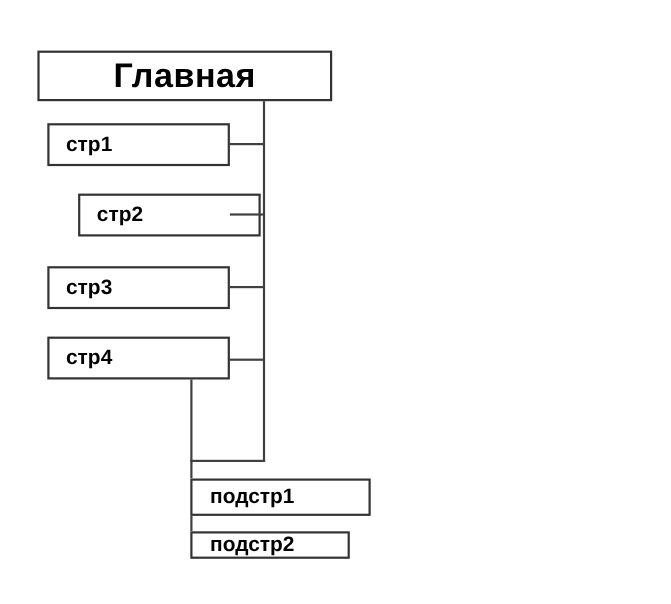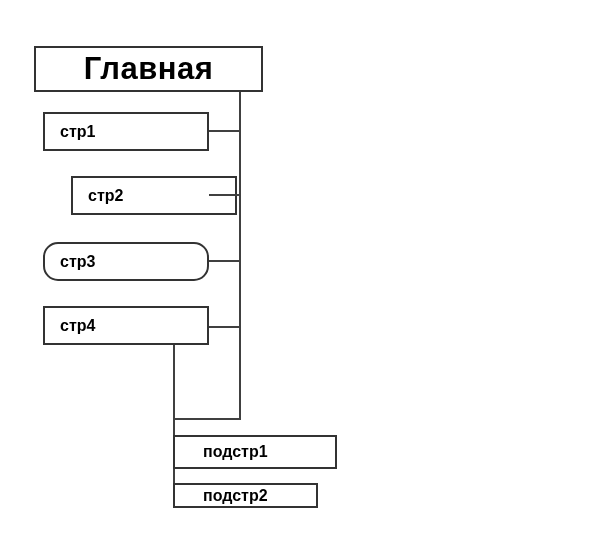--- a/index.html
+++ b/index.html
@@ -18,45 +18,45 @@
   }
   .box {
     position: absolute;
     box-sizing: border-box;
     background: var(--box-fill, #ffffff);
     border: 2px solid var(--box-border, #333333);
     display: flex;
     align-items: center;
   }
   .root-box {
-    left: 34px; top: 46px; width: 229px; height: 46px;
+    left: 34px; top: 46px; width: 268px; height: 46px;
     justify-content: center;
   }
   .root-box .lbl {
     font-size: 31px;
     font-weight: bold;
     letter-spacing: 0.5px;
     white-space: nowrap;
   }
   .page-box {
     left: 43px; width: 166px; height: 39px;
     padding-left: 15px;
   }
   .page-box .lbl, .sub-box .lbl {
-    font-size: 16px;
+    font-size: 19px;
     font-weight: bold;
     white-space: nowrap;
   }
   .page-box.p1 { top: 112px; }
   .page-box.p2 { top: 176px; margin-left: 28px; }
-  .page-box.p3 { top: 242px; border-radius: 15px; }
+  .page-box.p3 { top: 242px; }
   .page-box.p4 { top: 306px; }
   .sub-box {
     left: 173px; width: 164px;
-    padding-left: 28px;
+    padding-left: 16px;
   }
   .sub-box.s1 { top: 435px; height: 34px; }
   .sub-box.s2 { top: 483px; height: 25px; width: 145px; }
   .line {
     position: absolute;
     background: var(--line, #404040);
   }
   .trunk      { left: 239px; top: 92px;  width: 2px;  height: 328px; }
   .conn       { left: 209px; width: 31px; height: 2px; }
   .conn.c1    { top: 130px; }

